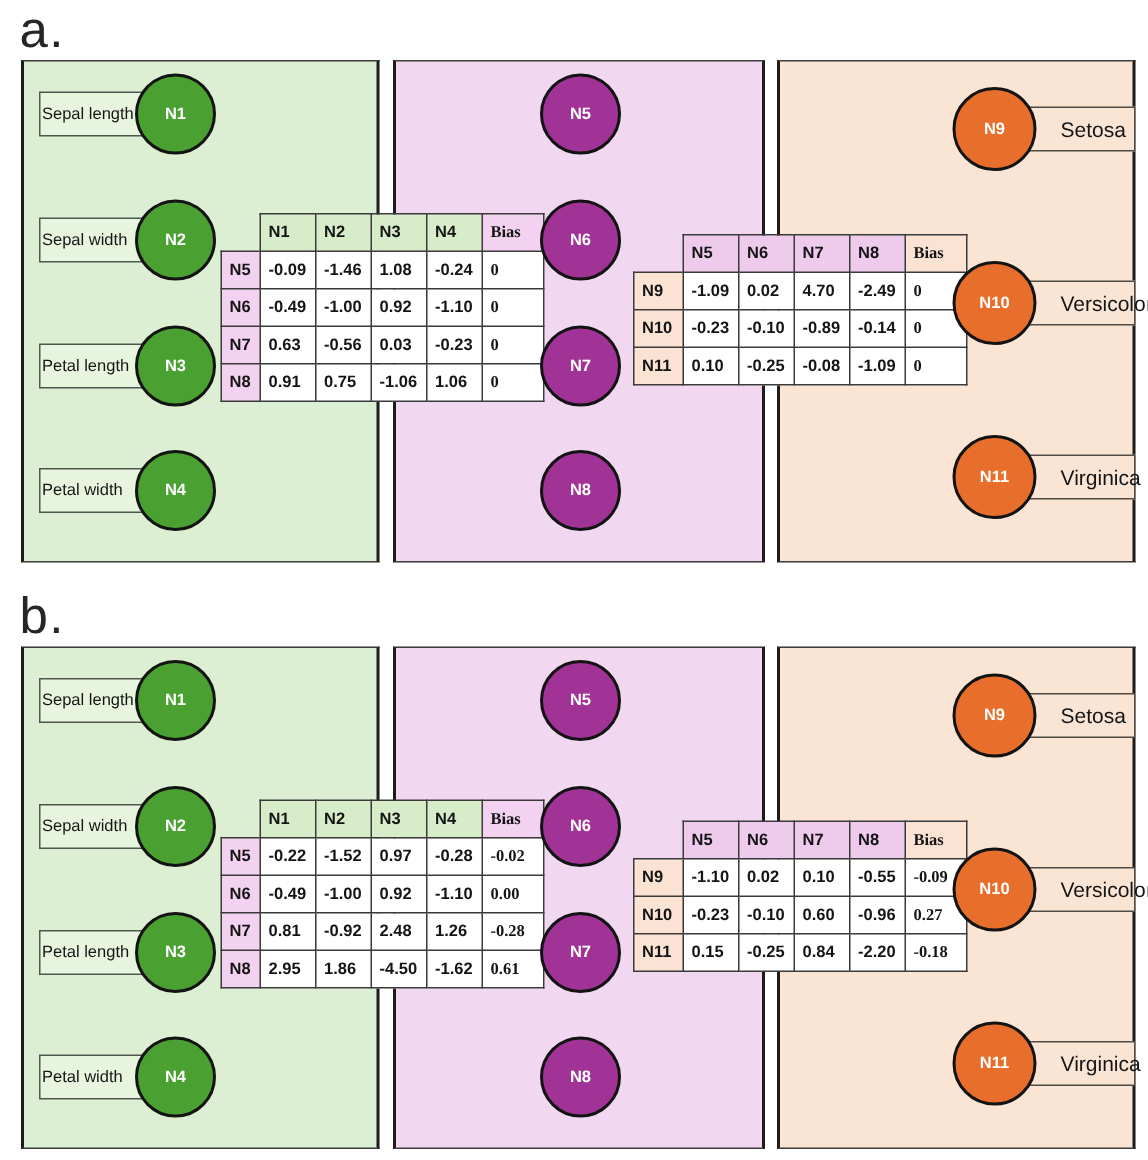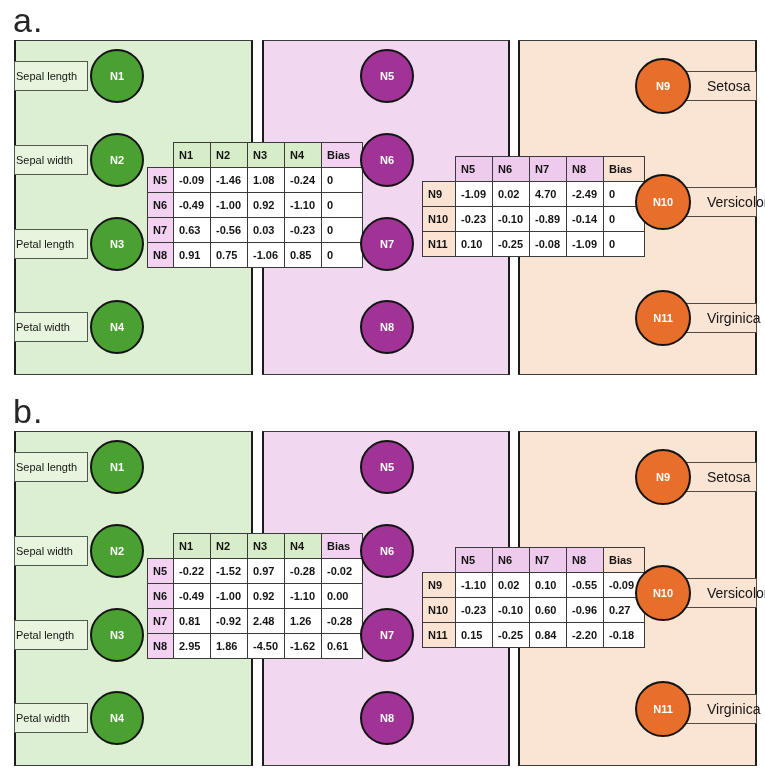--- a/index.html
+++ b/index.html
@@ -12,21 +12,21 @@
 
   
   .region{position:absolute;top:0;height:335px;box-sizing:border-box;
     border-top:1px solid #3c3c3c;border-bottom:1px solid #3c3c3c;
     border-left:2px solid #1c1c1c;border-right:2px solid #1c1c1c;z-index:0;}
   .r-input{left:0;width:239px;background:#ddefd2;}
   .r-hidden{left:248px;width:248px;background:#f2d7f0;}
   .r-output{left:504px;width:239px;background:#fae4d3;}
 
   
-  .feat{position:absolute;left:0;width:74px;height:30px;box-sizing:border-box;
+  .feat{position:absolute;left:12px;width:74px;height:30px;box-sizing:border-box;
     background:#e8f5de;border:1px solid #4f564c;display:flex;align-items:center;
     padding-left:1px;font-size:11px;color:#151515;z-index:1;white-space:nowrap;}
   .f-1{top:21px}.f-2{top:105px}.f-3{top:189px}.f-4{top:272px}
   .cls{position:absolute;left:656px;width:87px;height:30px;box-sizing:border-box;
     background:#fae4d3;border:1px solid #4f4a45;display:flex;align-items:center;
     padding-left:36px;font-size:14px;color:#151515;z-index:1;white-space:nowrap;}
   .c-1{top:31px}.c-2{top:147px}.c-3{top:263px}
 
   
   .neuron{position:absolute;border-radius:50%;display:flex;align-items:center;
@@ -44,21 +44,21 @@
   
   .wtable{position:absolute;z-index:2;}
   .pos-t-input{left:133px;top:102px;}
   .pos-t-output{left:408px;top:116px;}
   .wtable table{border-collapse:collapse;}
   .wtable td{border:1px solid #3a3a3a;height:24px;box-sizing:content-box;
     padding:0 0 0 5px;font-size:11px;font-weight:700;color:#141414;
     background:#ffffff;white-space:nowrap;}
   .wtable td{width:31px;min-width:31px;}
   .wtable td:first-child{width:20px;min-width:20px;}
-  .wtable td:last-child{width:35px;min-width:35px;}
+  .wtable td:last-child{width:35px;min-width:35px;font-family:Liberation Serif, serif;}
   .t-output td:first-child{width:27px;min-width:27px;}
   .wtable td.corner{border:none;background:transparent;}
   .t-input .hdr-col{background:#d7edca;}
   .t-input .hdr-bias{background:#f2d2f0;}
   .t-input .hdr-row{background:#f2d2f0;}
   .t-output .hdr-col{background:#eecaec;}
   .t-output .hdr-bias{background:#fae3d2;}
   .t-output .hdr-row{background:#fae3d2;}
 </style>
 </head>
@@ -127,21 +127,21 @@
               <td class="val">-0.56</td>
               <td class="val">0.03</td>
               <td class="val">-0.23</td>
               <td class="val">0</td>
             </tr>
             <tr>
               <td class="hdr hdr-row">N8</td>
               <td class="val">0.91</td>
               <td class="val">0.75</td>
               <td class="val">-1.06</td>
-              <td class="val">0.85</td>
+              <td class="val">1.06</td>
               <td class="val">0</td>
             </tr>
           </tbody>
         </table>
       </div>
     <div class="wtable t-output pos-t-output">
         <table>
           <tbody>
             <tr>
               <td class="corner"></td>

